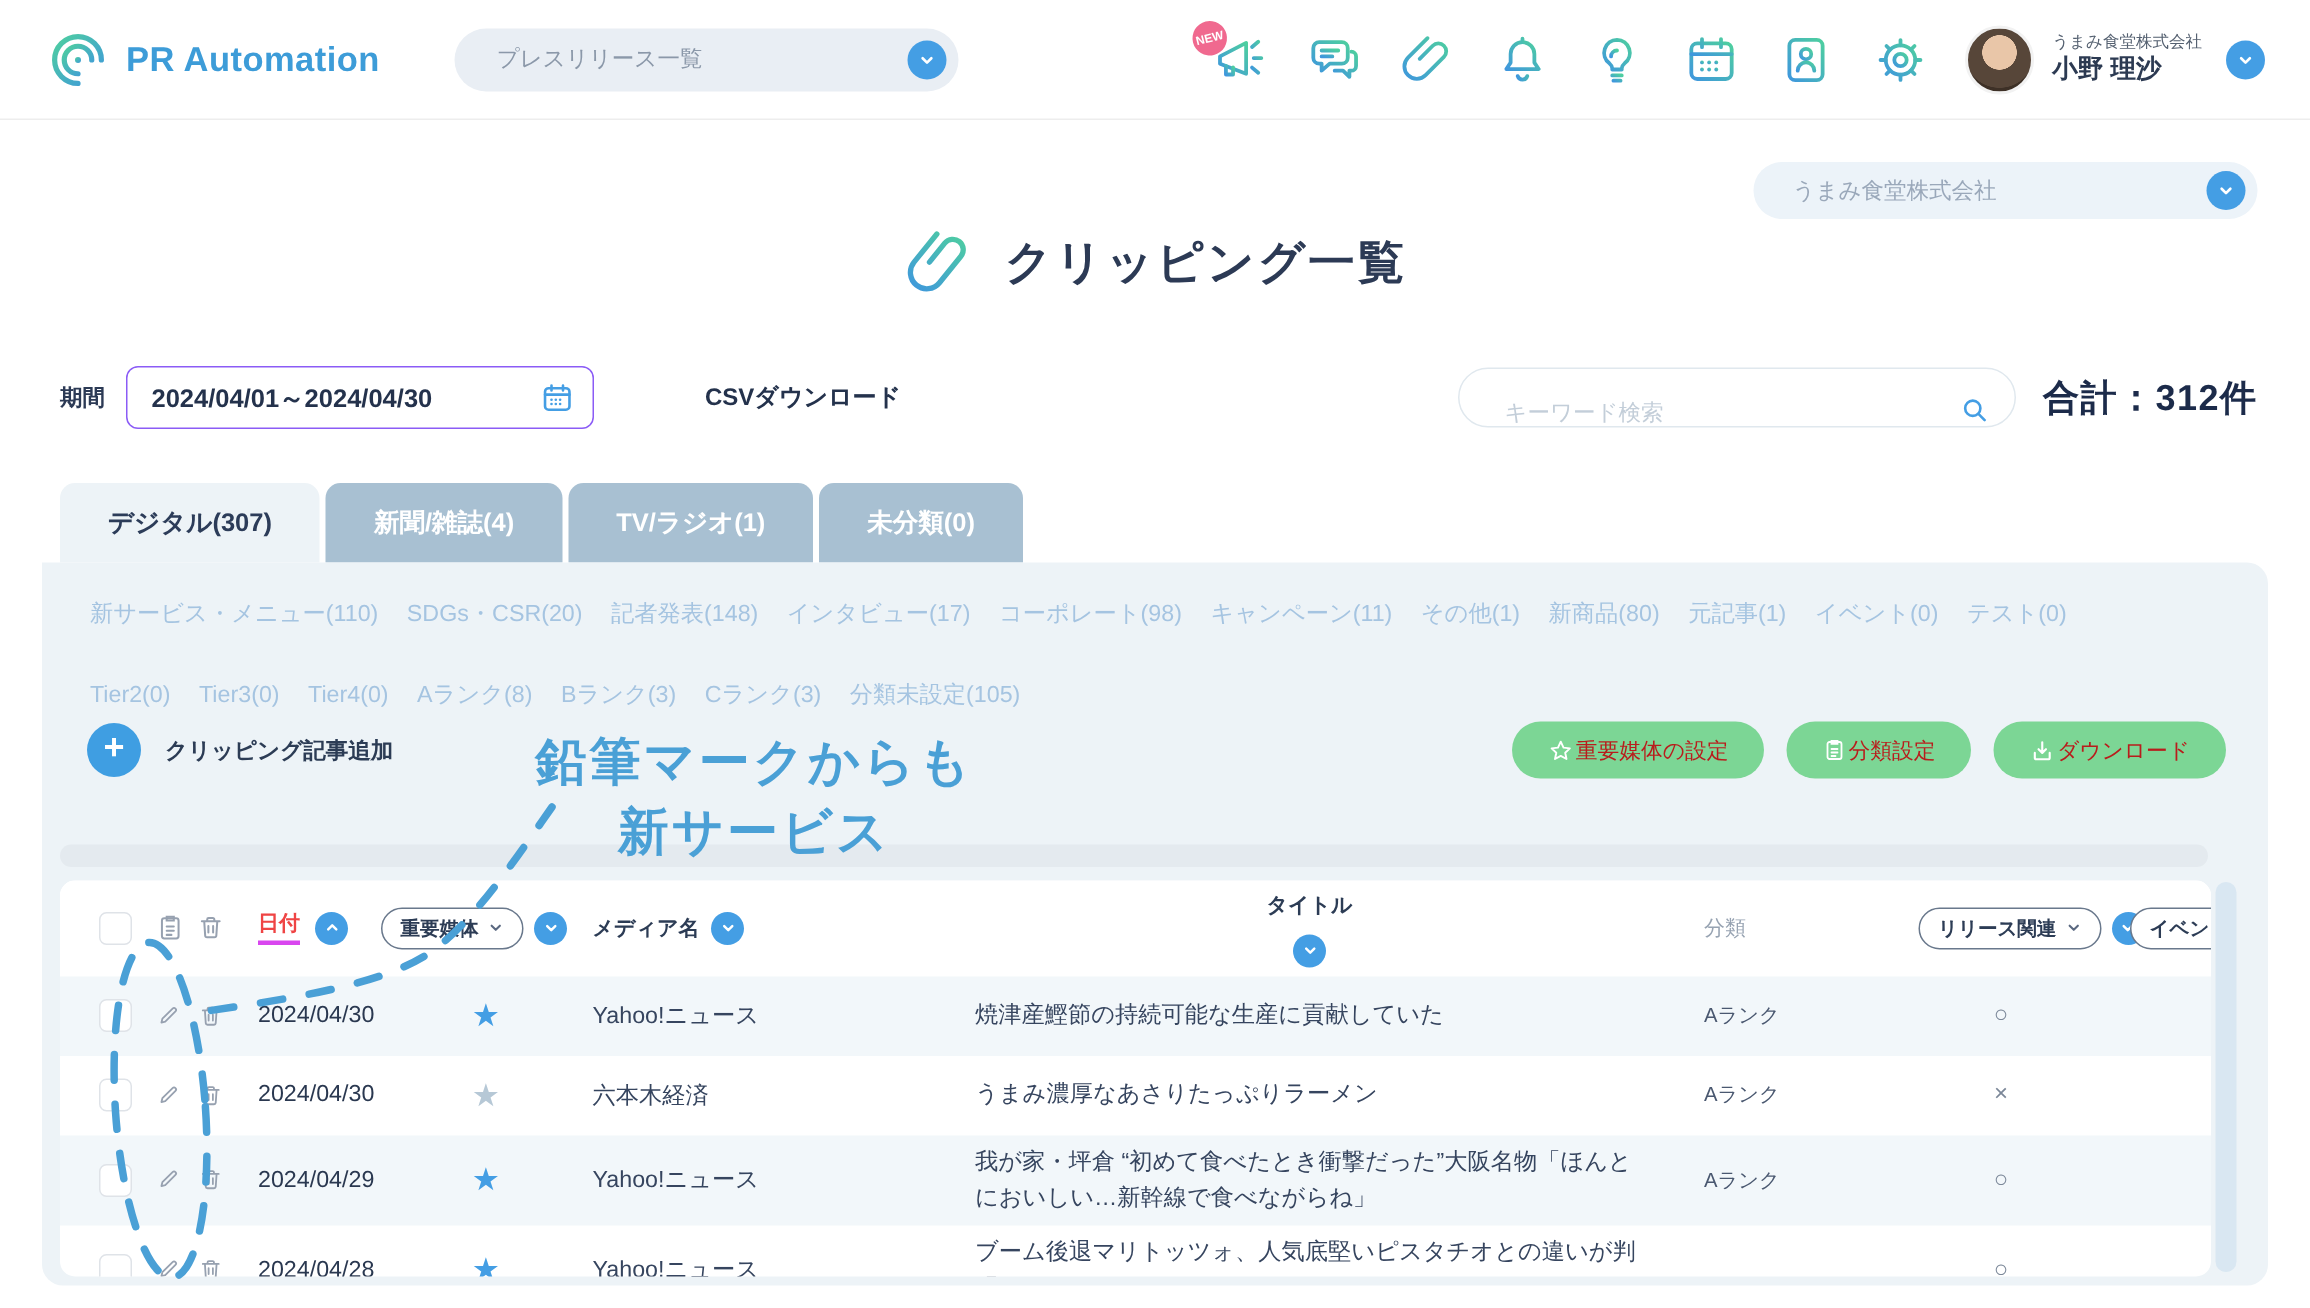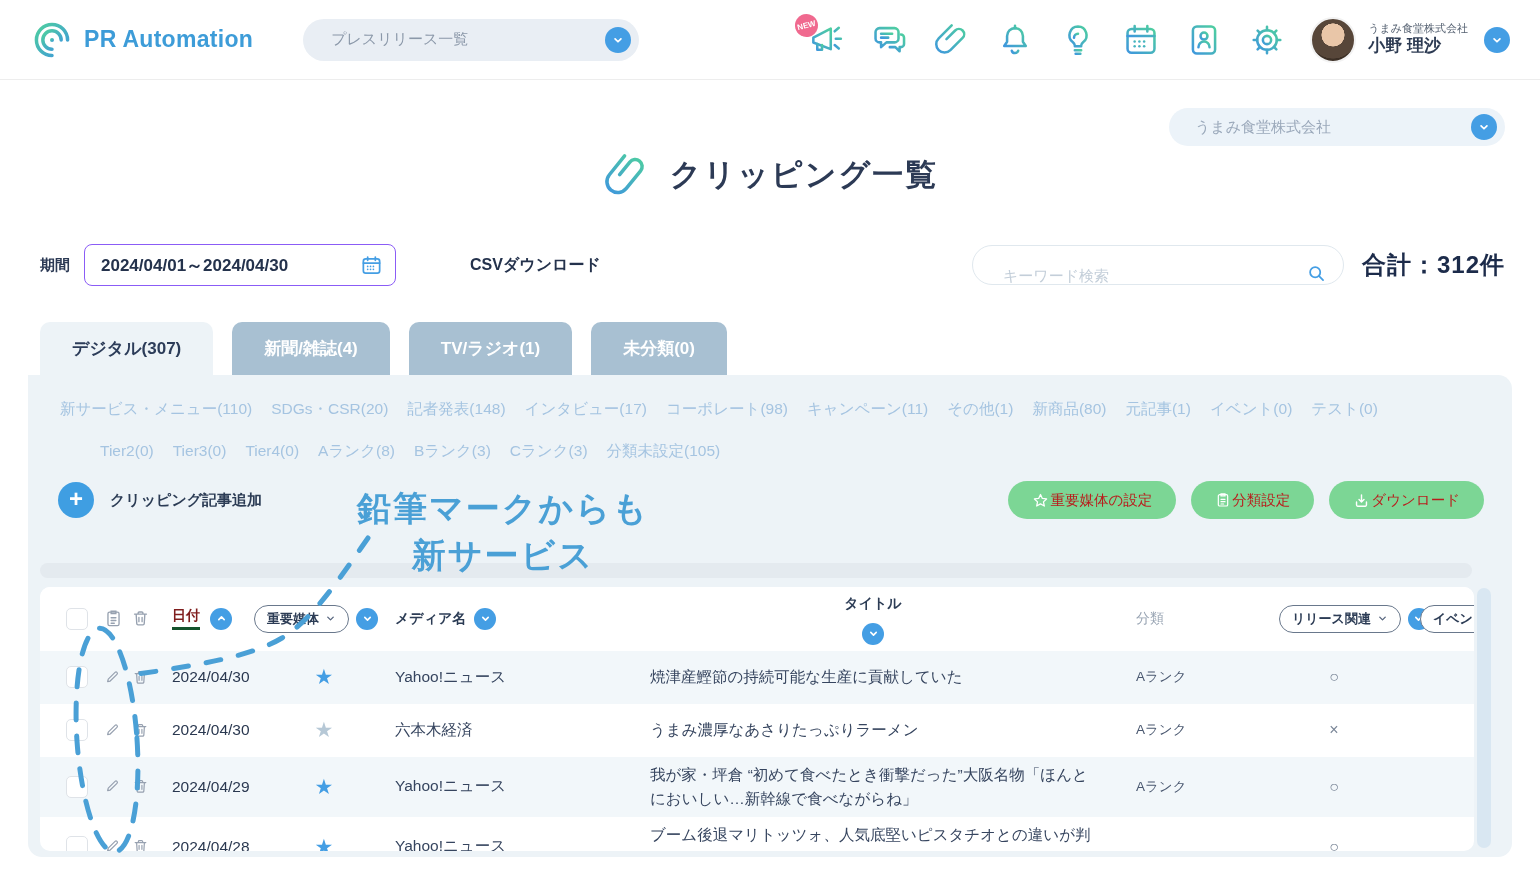--- a/index.html
+++ b/index.html
@@ -52,29 +52,29 @@
   .csv-link { margin-left:74px; font-size:16px; font-weight:bold; color:#24324c; cursor:pointer; }
   .controls-spacer { flex:1; }
   .search-box { width:372px; height:40px; background:#fff; border:1.5px solid #e0e8ee;
     border-radius:20px; display:flex; align-items:flex-end; padding:0 16px 0 30px; }
   .search-box input { border:none; outline:none; flex:1; font-size:15px; color:#46536a;
     background:transparent; font-family:inherit; }
   .search-box input::placeholder { color:#c3ced9; }
   .total-label { margin-left:18px; font-size:24px; font-weight:bold; color:#1c2b4a;
     letter-spacing:1px; white-space:nowrap; }
 
-  .tabs { position:absolute; top:242px; left:40px; display:flex; gap:19px; }
+  .tabs { position:absolute; top:242px; left:40px; display:flex; gap:4px; }
   .tab { height:53px; padding:0 32px; display:flex; align-items:center; font-size:17px;
     font-weight:bold; border-radius:10px 10px 0 0; background:#a8c0d2; color:#fff; cursor:pointer; }
   .tab.active { background:#edf3f7; color:#2c3c59; }
 
   .panel { position:absolute; top:295px; left:28px; right:28px; height:482px;
     background:#edf3f7; border-radius:0 14px 14px 14px; }
   .filters { position:absolute; left:32px; right:28px; color:#a5c4e1; font-size:15.5px; }
-  .filters.r1 { top:24px; } .filters.r2 { top:66px;margin-left:40px; }
+  .filters.r1 { top:24px; } .filters.r2 { top:78px; }
   .filters span { margin-right:19px; cursor:pointer; white-space:nowrap; }
 
   .action-row { position:absolute; top:106px; left:30px; right:28px;
     display:flex; align-items:center; }
   .add-circle { width:36px; height:36px; border-radius:50%; background:#3f9ee2; color:#fff;
     font-size:24px; line-height:33px; text-align:center; cursor:pointer; font-weight:bold; }
   .add-label { margin-left:16px; font-size:15px; font-weight:bold; color:#2c3c55; cursor:pointer;}
   .green-btns { margin-left:auto; display:flex; gap:15px; }
   .gbtn { height:38px; border-radius:19px; background:#7cd695; color:#b91c1c; font-size:14.5px;
     display:flex; align-items:center; gap:1px; padding:0 24px; cursor:pointer; border:none;
@@ -92,22 +92,22 @@
     align-items:center; min-height:53px; }
   .trow.thead { min-height:46px; }
   .trow:nth-child(even) { background:#f2f7fa; }
   .trow.thead { background:#fff; }
   .c-check { display:flex; } 
   .checkbox { width:22px; height:22px; background:#fff; border:1px solid #dfe3e8;
     border-radius:5px; margin-left:6px; cursor:pointer; }
   .c-edit, .c-del { display:flex; justify-content:center; cursor:pointer; }
   .c-date { padding-left:18px; font-size:15.5px; color:#2a3850; display:flex;
     align-items:center; gap:10px; }
-  .hdr-date { font-size:14px; font-weight:bold; color:#7f1d1d;
-    border-bottom:3px solid #14532d; padding-bottom:2px; }
+  .hdr-date { font-size:14px; font-weight:bold; color:#ef4444;
+    border-bottom:3px solid #d946ef; padding-bottom:2px; }
   .c-star { display:flex; justify-content:center; }
   .star { font-size:21px; color:#449ee4; cursor:pointer; }
   .star.off { color:#b6c8d6; }
   .c-media { padding-left:31px; font-size:15.5px; color:#36455f; }
   .c-title { padding-left:26px; padding-right:18px; font-size:15.5px; color:#36455f;
     line-height:1.55; padding-top:6px; padding-bottom:6px;flex-direction:column; }
   .c-cat { padding-left:22px; font-size:13.5px; color:#4a5870; }
   .c-rel { text-align:center; font-size:16px; color:#7b8798; }
   .hdr-label { font-size:14px; font-weight:bold; color:#2c3c55; }
   .hdr-gray { font-size:14px; color:#97a3b2; }

